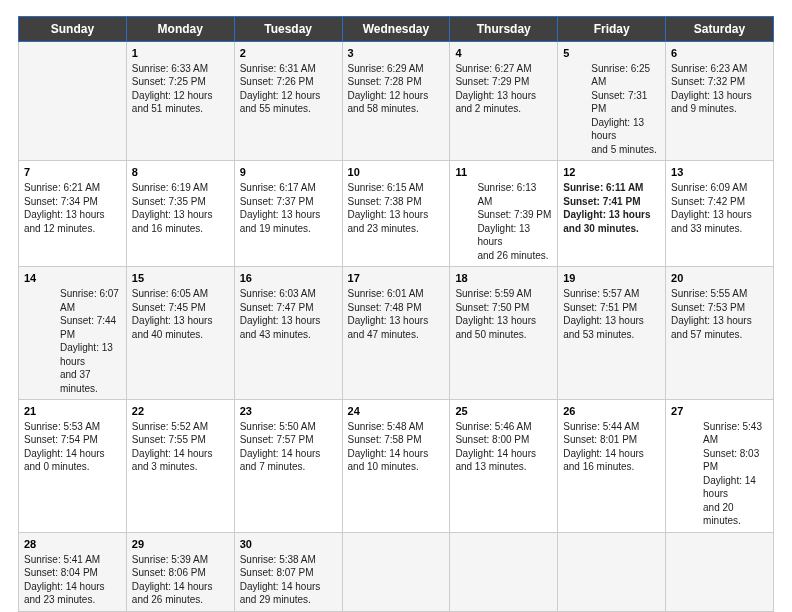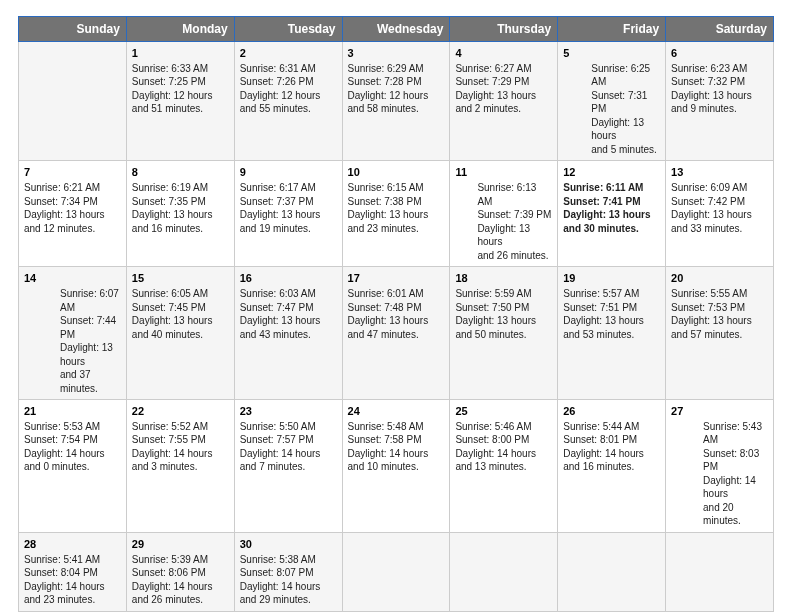--- a/index.html
+++ b/index.html
@@ -41,24 +41,24 @@
       font-size: 14px;
       color: #333;
     }
     .calendar {
       flex: 1;
       border-collapse: collapse;
       width: 100%;
       font-size: 10.5px;
     }
     .calendar thead tr th {
-      background-color: #737373;
+      background-color: #404040;
       color: #fff;
       padding: 5px 6px;
-      text-align: right;
+      text-align: center;
       font-size: 12px;
       font-weight: bold;
       border: 1px solid #2a6abf;
     }
     .calendar tbody tr td {
       border: 1px solid #ccc;
       vertical-align: top;
       padding: 4px 5px;
       width: calc(100% / 7);
       min-height: 68px;

